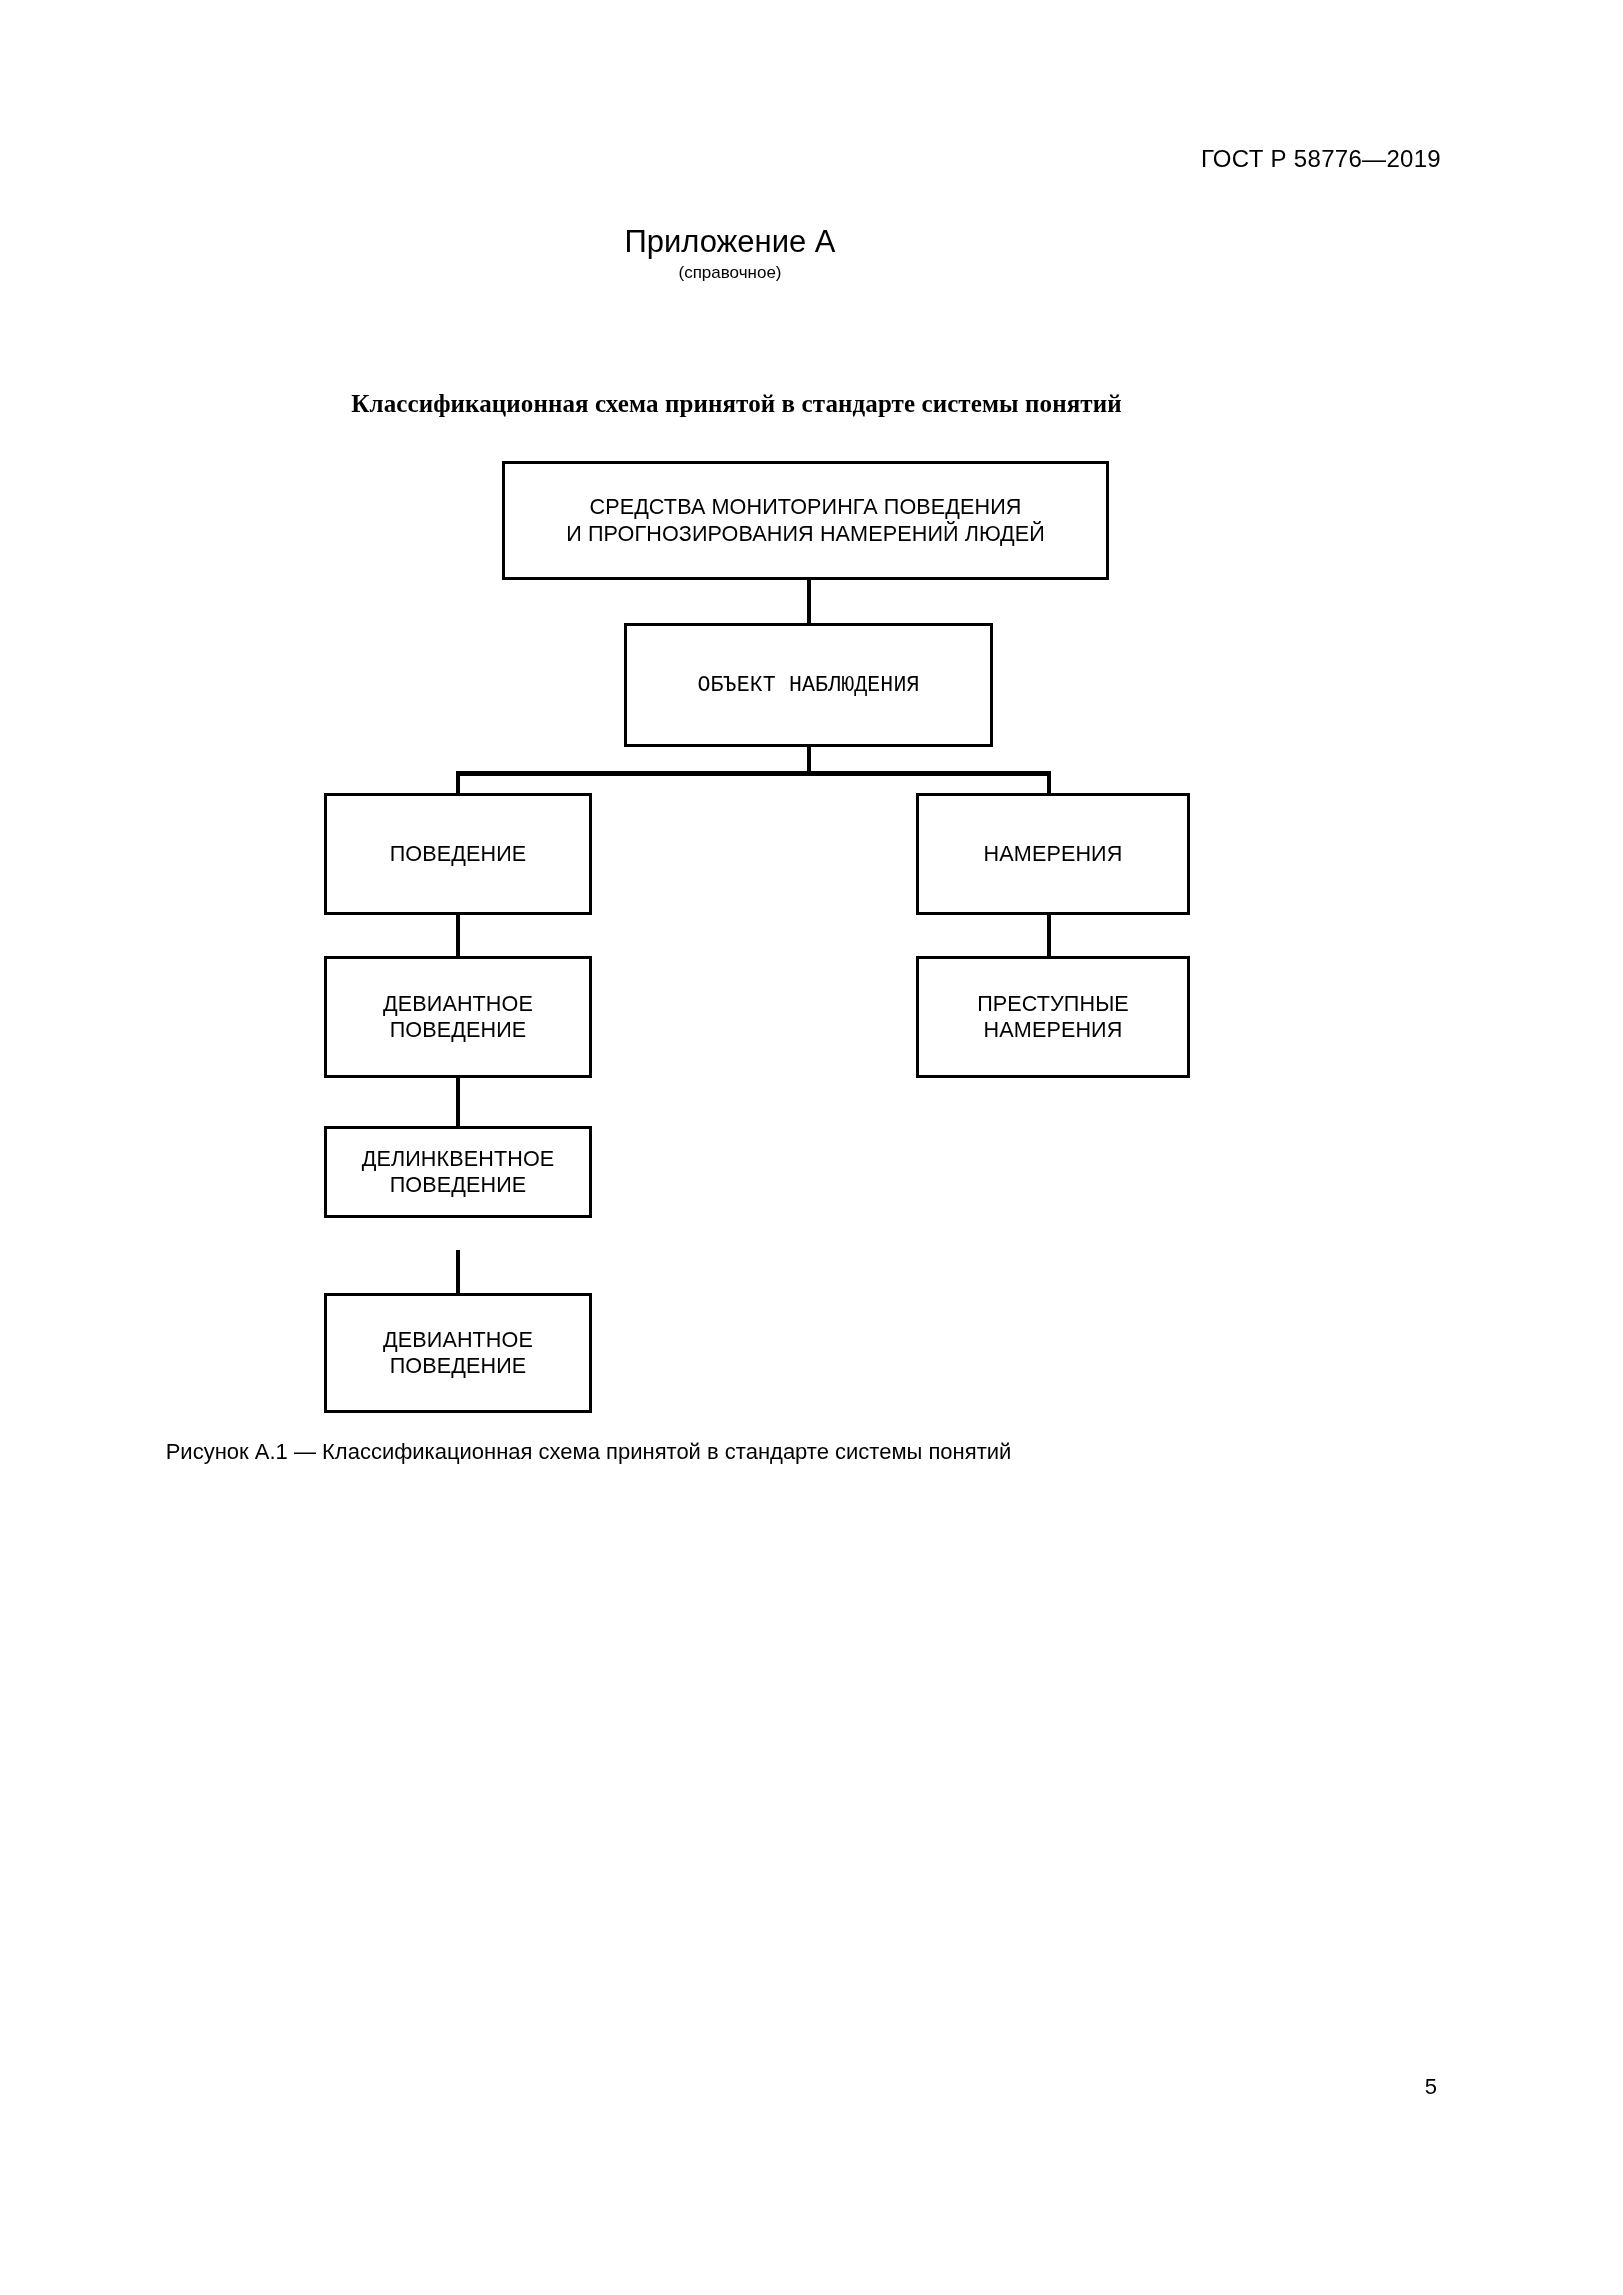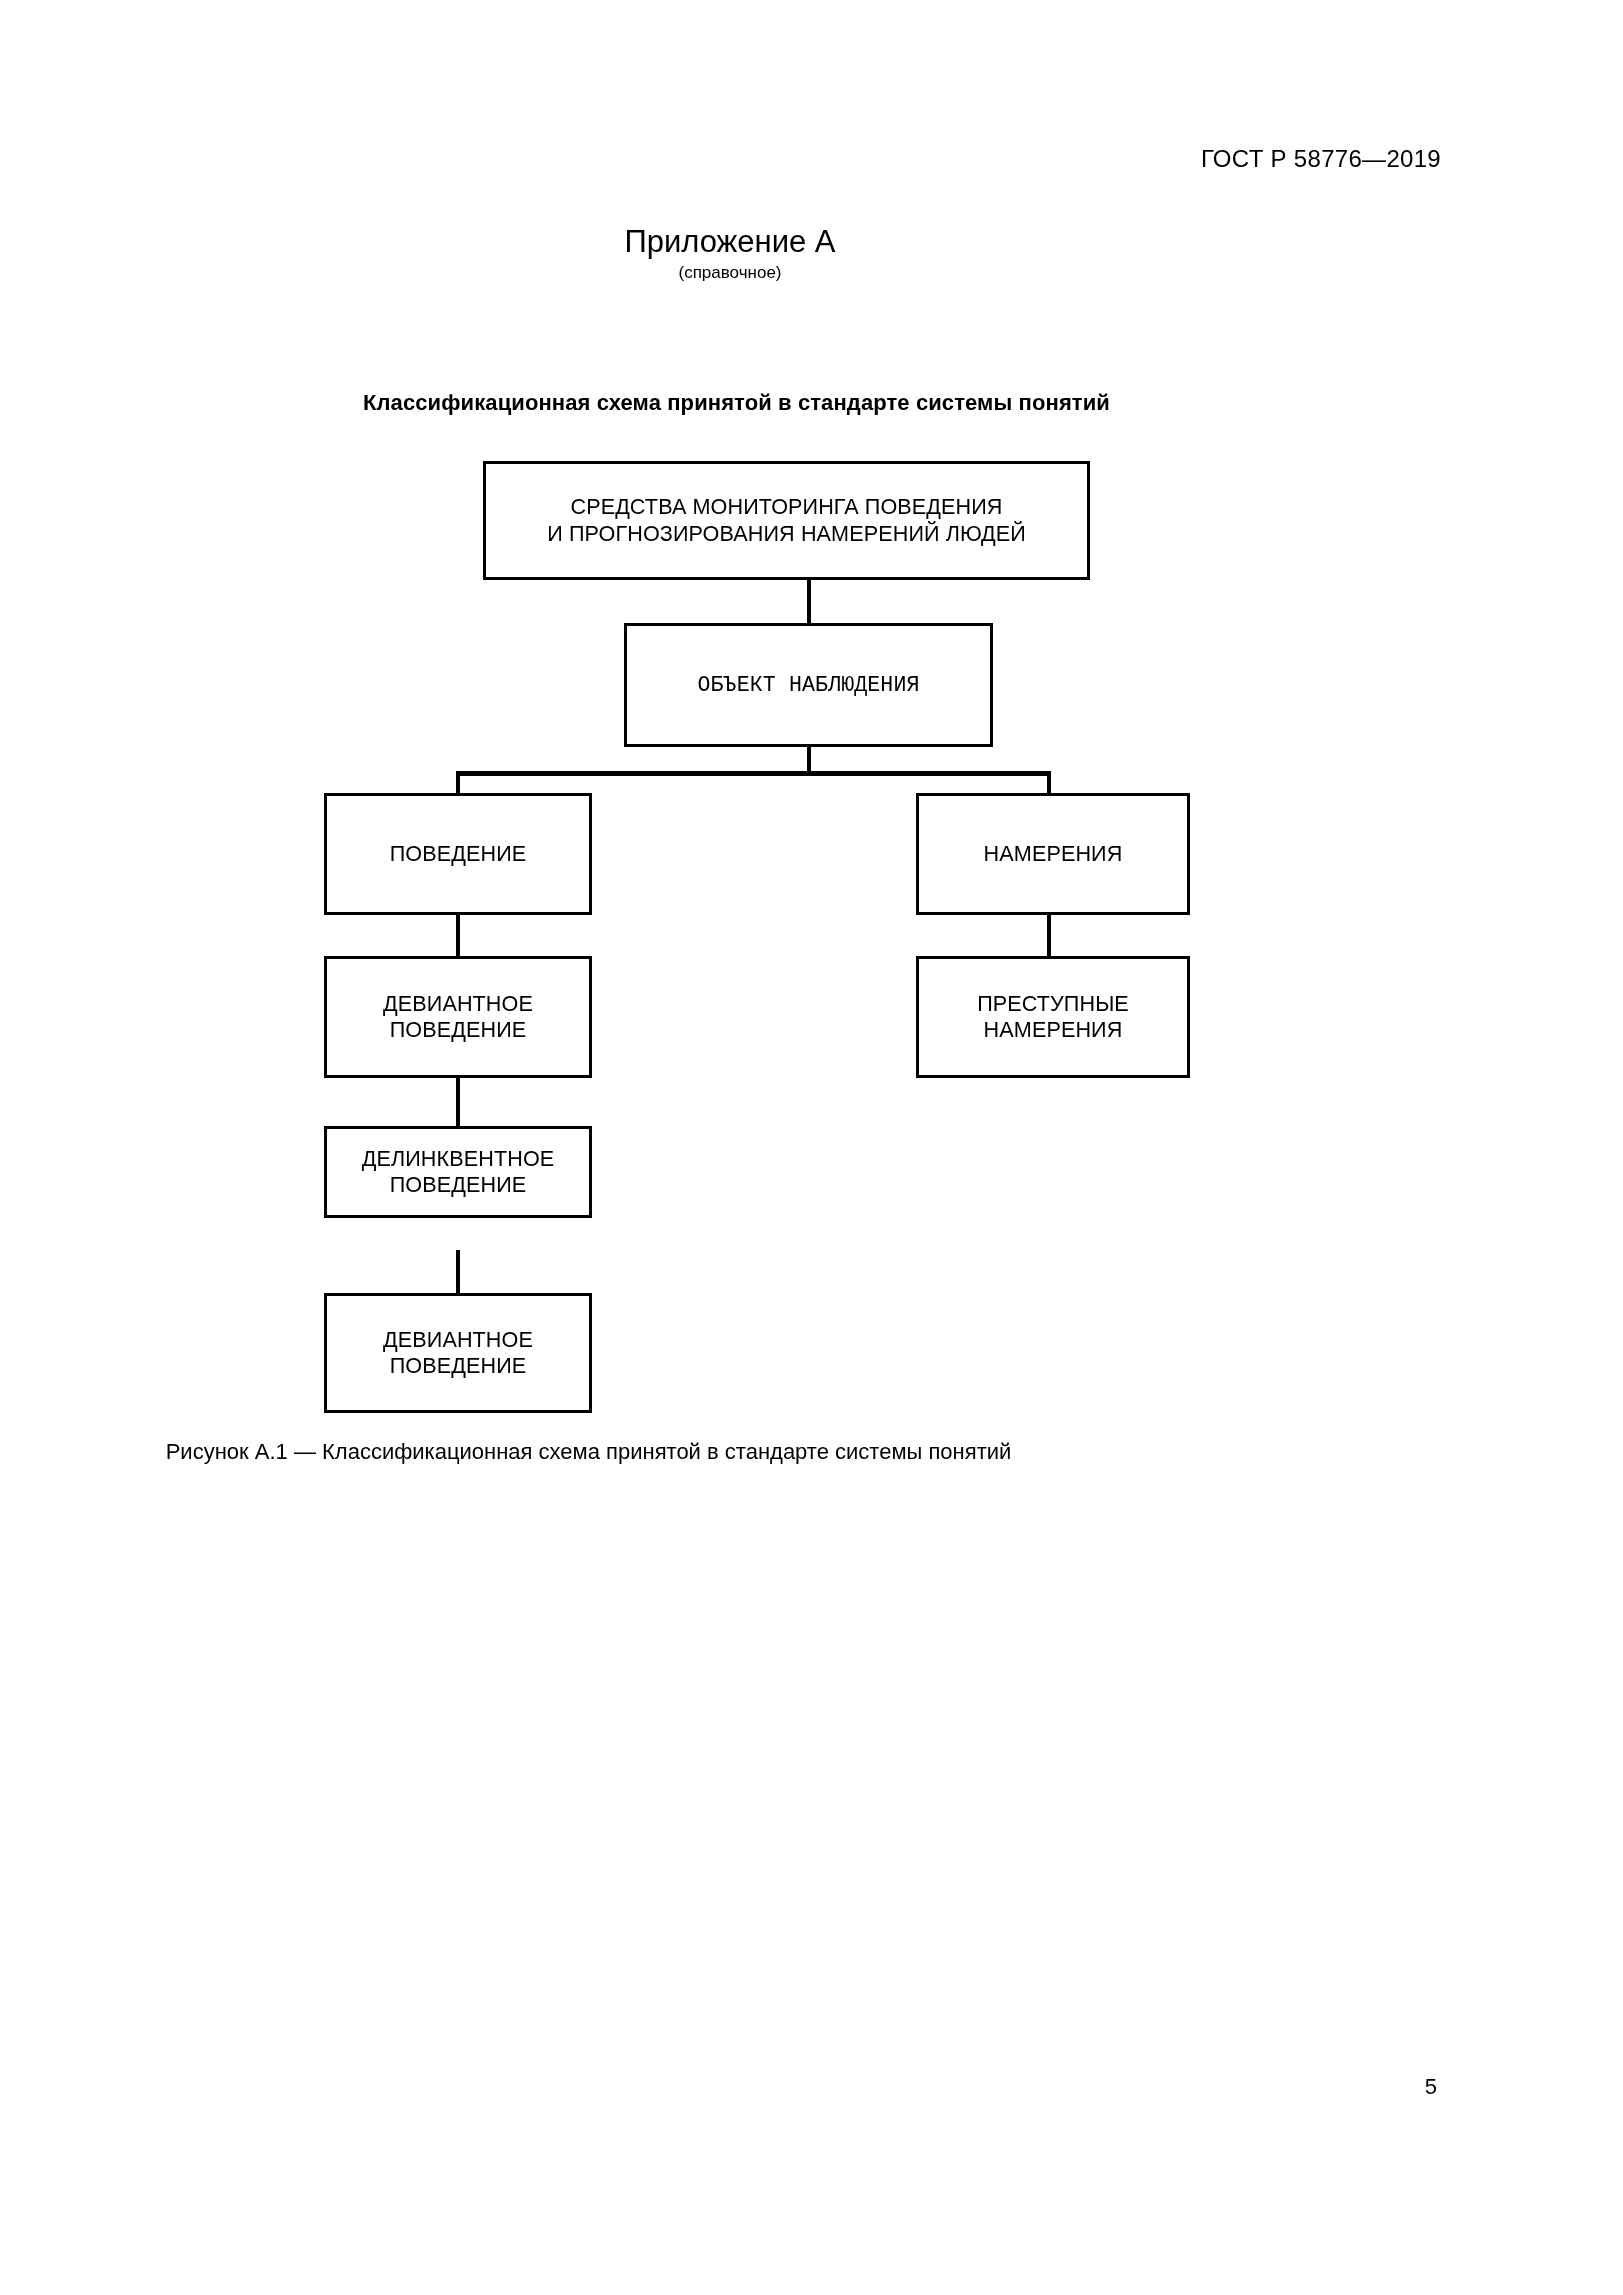--- a/index.html
+++ b/index.html
@@ -55,23 +55,24 @@
     line-height: 1.25;
   }
 
   
   .figure-title {
     position: absolute;
     top: 390px;
     left: 0;
     width: 1624px;
     text-align: center;
-    font-size: 22px;
+    font-size: 25px;
     font-weight: bold;
     letter-spacing: 0.1px;
+    font-family: Liberation Serif, serif;
   }
   .figure-title .shift {
     display: inline-block;
     margin-left: -151px;
   }
 
   
   #diagram {
     position: absolute;
     top: 0;
@@ -138,21 +139,21 @@
       <div class="appendix-sub">(справочное)</div>
     </div>
   </div>
 
   <div class="figure-title">
     <span class="shift">Классификационная схема принятой в стандарте системы понятий</span>
   </div>
 
   <div id="diagram">
 
-    <div class="node" style="left:483px; top:461px; width:607px; height:119px;">
+    <div class="node" style="left:502px; top:461px; width:607px; height:119px;">
       <span class="label">СРЕДСТВА МОНИТОРИНГА ПОВЕДЕНИЯ
 И ПРОГНОЗИРОВАНИЯ НАМЕРЕНИЙ ЛЮДЕЙ</span>
     </div>
 
     <div class="connector" style="left:807px; top:580px; width:3.9px; height:43px;"></div>
 
     <div class="node" style="left:624px; top:623px; width:369px; height:124px;font-family:Liberation Mono, monospace;">
       <span class="label">ОБЪЕКТ НАБЛЮДЕНИЯ</span>
     </div>
 

